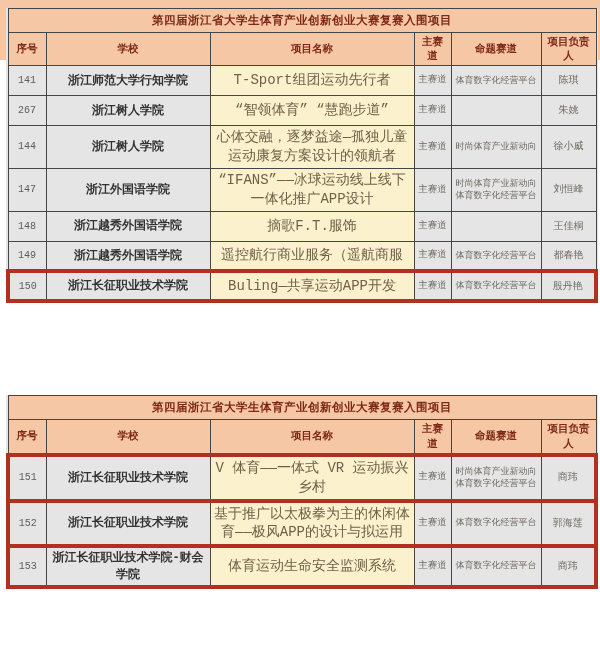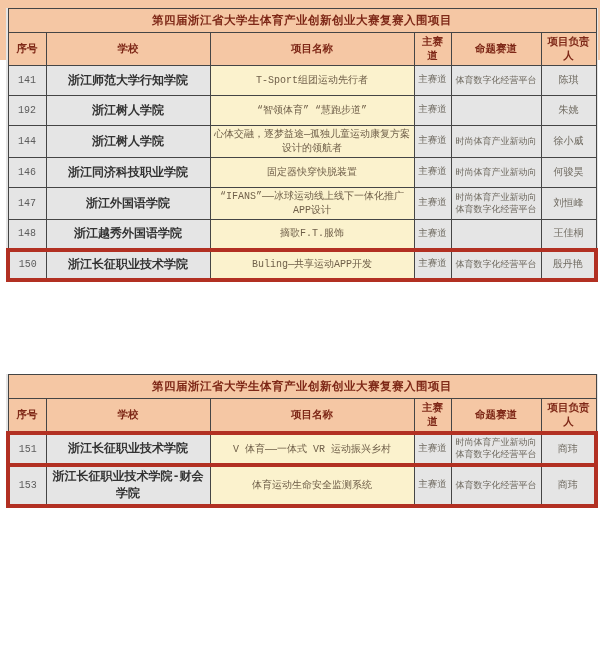--- a/index.html
+++ b/index.html
@@ -60,21 +60,21 @@
   th{
     background:var(--peach);
     color:var(--maroon);
     font-weight:bold;
     font-size:10.5px;
     height:25px;
   }
   tbody.rows td{height:30px;font-size:9.5px;color:var(--gray);}
   tbody.rows td.no{font-size:10px;color:#5c5c5c;margin-top:12px;}
   tbody.rows td.school{font-weight:bold;color:var(--ink);font-size:12px;}
-  tbody.rows td.project{background:var(--yellow);color:var(--proj);font-size:10px;margin-left:28px;}
+  tbody.rows td.project{background:var(--yellow);color:var(--proj);font-size:14px;margin-left:28px;}
   tbody.rows td.track{font-size:9.5px;}
   tbody.rows td.topic{font-size:9px;white-space:pre-line;}
   tbody.rows td.leader{font-size:10px;}
   tr.hl td{
     border-top:4px solid var(--red);
     border-bottom:4px solid var(--red);
   }
   tr.hl td:first-child{border-left:4px solid var(--red);}
   tr.hl td:last-child{border-right:4px solid var(--red);}
 </style>
@@ -108,59 +108,59 @@
   <tbody class="rows">
       <tr>
         <td class="no">141</td>
         <td class="school">浙江师范大学行知学院</td>
         <td class="project">T-Sport组团运动先行者</td>
         <td class="track">主赛道</td>
         <td class="topic">体育数字化经营平台</td>
         <td class="leader">陈琪</td>
       </tr>
       <tr>
-        <td class="no">192</td>
+        <td class="no">267</td>
         <td class="school">浙江树人学院</td>
         <td class="project">“智领体育” “慧跑步道”</td>
         <td class="track">主赛道</td>
         <td class="topic"></td>
         <td class="leader">朱姚</td>
       </tr>
       <tr>
         <td class="no">144</td>
         <td class="school">浙江树人学院</td>
         <td class="project">心体交融，逐梦益途—孤独儿童运动康复方案设计的领航者</td>
         <td class="track">主赛道</td>
         <td class="topic">时尚体育产业新动向</td>
         <td class="leader">徐小威</td>
       </tr>
       <tr>
-        <td class="no">146</td>
-        <td class="school">浙江同济科技职业学院</td>
-        <td class="project">固定器快穿快脱装置</td>
-        <td class="track">主赛道</td>
-        <td class="topic">时尚体育产业新动向</td>
-        <td class="leader">何骏昊</td>
-      </tr>
-      <tr>
         <td class="no">147</td>
         <td class="school">浙江外国语学院</td>
         <td class="project">“IFANS”——冰球运动线上线下一体化推广APP设计</td>
         <td class="track">主赛道</td>
         <td class="topic">时尚体育产业新动向
 体育数字化经营平台</td>
         <td class="leader">刘恒峰</td>
       </tr>
       <tr>
         <td class="no">148</td>
         <td class="school">浙江越秀外国语学院</td>
         <td class="project">摘歌F.T.服饰</td>
         <td class="track">主赛道</td>
         <td class="topic"></td>
         <td class="leader">王佳桐</td>
+      </tr>
+      <tr>
+        <td class="no">149</td>
+        <td class="school">浙江越秀外国语学院</td>
+        <td class="project">遥控航行商业服务（遥航商服</td>
+        <td class="track">主赛道</td>
+        <td class="topic">体育数字化经营平台</td>
+        <td class="leader">都春艳</td>
       </tr>
       <tr class="hl">
         <td class="no">150</td>
         <td class="school">浙江长征职业技术学院</td>
         <td class="project">Buling—共享运动APP开发</td>
         <td class="track">主赛道</td>
         <td class="topic">体育数字化经营平台</td>
         <td class="leader">殷丹艳</td>
       </tr>
     </tbody>
@@ -192,20 +192,28 @@
       <tr class="hl">
         <td class="no">151</td>
         <td class="school">浙江长征职业技术学院</td>
         <td class="project">V 体育——一体式 VR 运动振兴乡村</td>
         <td class="track">主赛道</td>
         <td class="topic">时尚体育产业新动向
 体育数字化经营平台</td>
         <td class="leader">商玮</td>
       </tr>
       <tr class="hl">
+        <td class="no">152</td>
+        <td class="school">浙江长征职业技术学院</td>
+        <td class="project">基于推广以太极拳为主的休闲体育——极风APP的设计与拟运用</td>
+        <td class="track">主赛道</td>
+        <td class="topic">体育数字化经营平台</td>
+        <td class="leader">郭海莲</td>
+      </tr>
+      <tr class="hl">
         <td class="no">153</td>
         <td class="school">浙江长征职业技术学院-财会学院</td>
         <td class="project">体育运动生命安全监测系统</td>
         <td class="track">主赛道</td>
         <td class="topic">体育数字化经营平台</td>
         <td class="leader">商玮</td>
       </tr>
     </tbody>
 </table>
 

